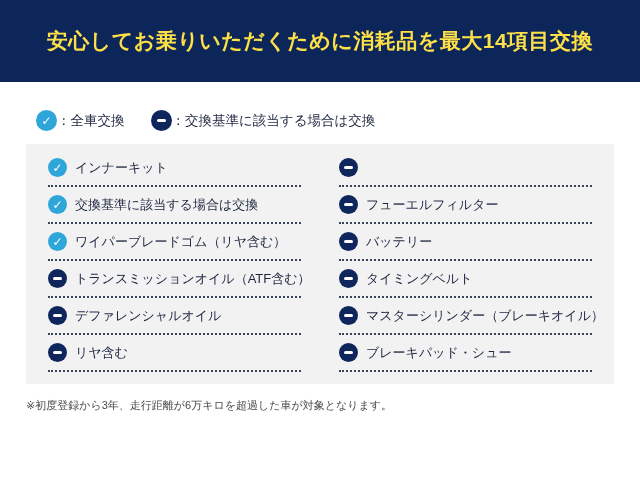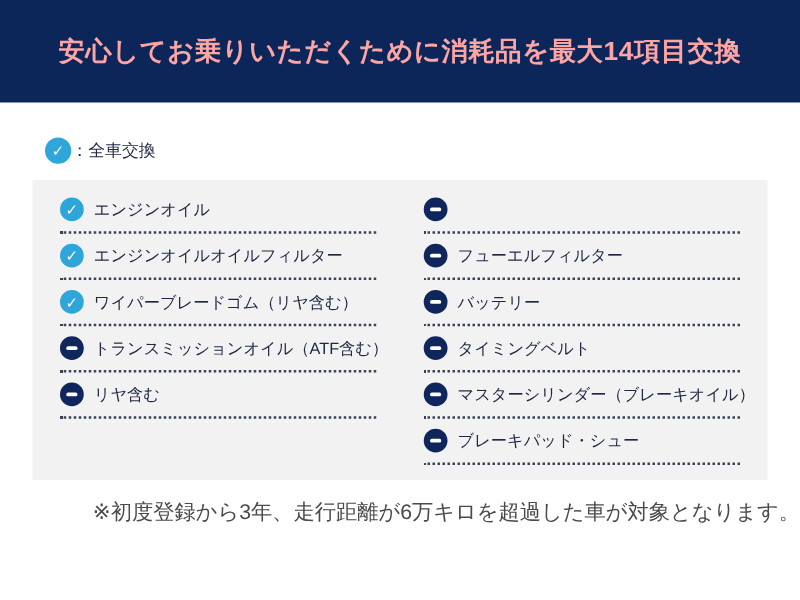--- a/index.html
+++ b/index.html
@@ -8,21 +8,21 @@
     background: #ffffff;
     overflow: hidden;
     font-family: "Liberation Sans", "DejaVu Sans", sans-serif;
   }
   .banner {
     width: 640px; height: 82px;
     background: #0d2659;
     display: flex; align-items: center; justify-content: center;
   }
   .banner-title {
-    color: #fca5a5;
+    color: #fde047;
     font-size: 21px;
     font-weight: bold;
     letter-spacing: 0.5px;
   }
   .legend {
     display: flex; align-items: center;
     margin: 28px 0 0 36px;
     gap: 26px;
   }
   .legend-entry { display: flex; align-items: center; }
@@ -69,56 +69,63 @@
     border-bottom: 2px dotted #3a4257;
   }
   .row .label {
     font-size: 13px;
     color: #1e2740;
     font-weight: 500;
     white-space: nowrap;
   }
   .footnote {
     margin: 14px 0 0 26px;
-    font-size: 17px;
+    font-size: 11px;
     color: #4a4a4a;
-    text-align: right;
   }
 </style>
 </head>
 <body>
 
 <div class="banner">
   <div class="banner-title">安心してお乗りいただくために消耗品を最大14項目交換</div>
 </div>
 
 <div class="legend">
   <div class="legend-entry">
     <span class="badge badge-check"></span>
     <span class="label">：全車交換</span>
   </div>
+  <div class="legend-entry">
+    <span class="badge badge-minus"></span>
+    <span class="label">：交換基準に該当する場合は交換</span>
+  </div>
 </div>
 
 <div class="panel">
   <div class="col">
     <div class="row">
       <span class="badge badge-check"></span>
-      <span class="label">エンジンオイル</span>
+      <span class="label">インナーキット</span>
     </div>
     <div class="row">
       <span class="badge badge-check"></span>
-      <span class="label">エンジンオイルオイルフィルター</span>
+      <span class="label">交換基準に該当する場合は交換</span>
     </div>
     <div class="row">
       <span class="badge badge-check"></span>
       <span class="label">ワイパーブレードゴム（リヤ含む）</span>
     </div>
     <div class="row">
       <span class="badge badge-minus"></span>
       <span class="label">トランスミッションオイル（ATF含む）</span>
+    </div>
+    <div class="row">
+      <span class="badge badge-minus"></span>
+      <span class="label">デファレンシャルオイル</span>
     </div>
     <div class="row">
       <span class="badge badge-minus"></span>
       <span class="label">リヤ含む</span>
     </div>
   </div>
   <div class="col">
     <div class="row">
       <span class="badge badge-minus"></span>
     </div>

